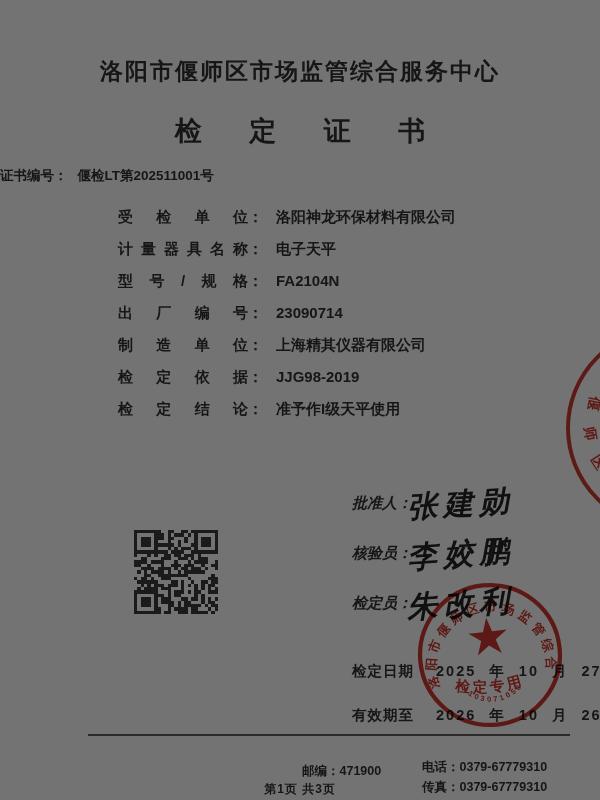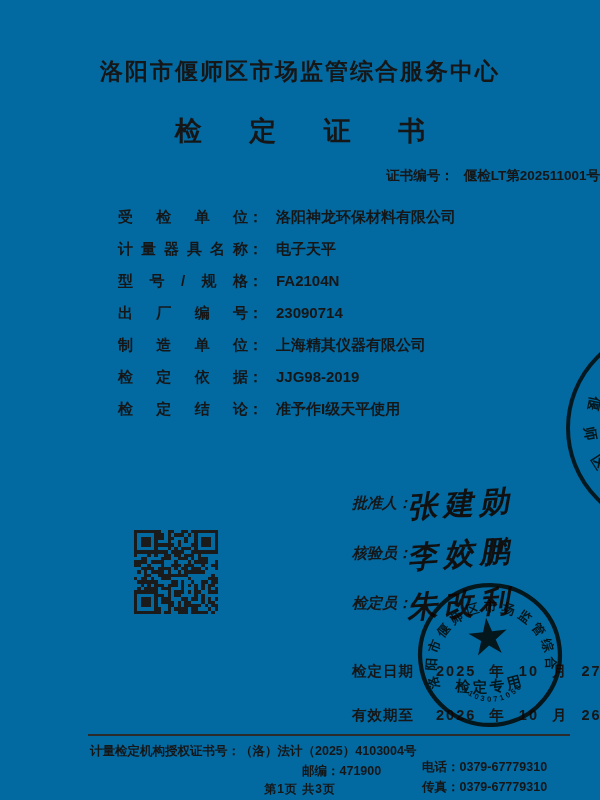--- a/index.html
+++ b/index.html
@@ -1,27 +1,27 @@
 <!DOCTYPE html>
 <html><head>
 <meta charset="utf-8">
 <style>
   html,body{margin:0;padding:0;background:#e8e8e8;}
   #page{
     position:relative;width:600px;height:800px;margin:0 auto;
-    background:#0369a1;overflow:hidden;
+    background:#737373;overflow:hidden;
     font-family:"Liberation Sans","DejaVu Sans",sans-serif;
     color:#161616;
   }
   
   .org-title{position:absolute;top:56px;left:0;width:100%;text-align:center;
     font-size:23px;font-weight:bold;letter-spacing:2px;}
   .cert-title{position:absolute;top:113px;left:0;width:100%;text-align:center;
     font-size:27px;font-weight:bold;letter-spacing:20px;text-indent:20px;}
-  .cert-no{position:absolute;top:167px;left:0;width:100%;text-align:right;
+  .cert-no{position:absolute;top:167px;left:0;width:100%;text-align:left;
     font-size:13.5px;font-weight:bold;}
   .cert-no .val{margin-left:10px;}
   
   .fields{position:absolute;top:208px;left:118px;}
   .frow{height:20px;margin-bottom:12px;font-size:15px;white-space:nowrap;}
   .jlabel{display:inline-flex;justify-content:space-between;width:130px;
     font-weight:bold;vertical-align:bottom;}
   .colon{font-weight:bold;}
   .fval{margin-left:13px;font-weight:600;}
   
@@ -539,21 +539,20 @@
     <circle cx="115" cy="115" r="100" fill="none" stroke="#c9261c" stroke-width="4"></circle>
     <text font-size="14" font-weight="bold" fill="#c9261c" letter-spacing="18" font-family="Liberation Sans, sans-serif">
       <textPath href="#arcEdge">洛阳市偃师区市场监管综合服务中心</textPath>
     </text>
   </svg>
 
   <div class="divider"></div>
 
   <div class="footer">
     <div class="fline">
-      <span class="fa">计量检定机构授权证书号：（洛）法计（2025）4103004号</span>
       <span class="fc">电话：0379-67779310</span>
     </div>
     <div class="fline">
       <span class="fb">邮编：471900</span>
       <span class="fc">传真：0379-67779310</span>
     </div>
   </div>
 
   <div class="page-label">第1页  共3页</div>
 

